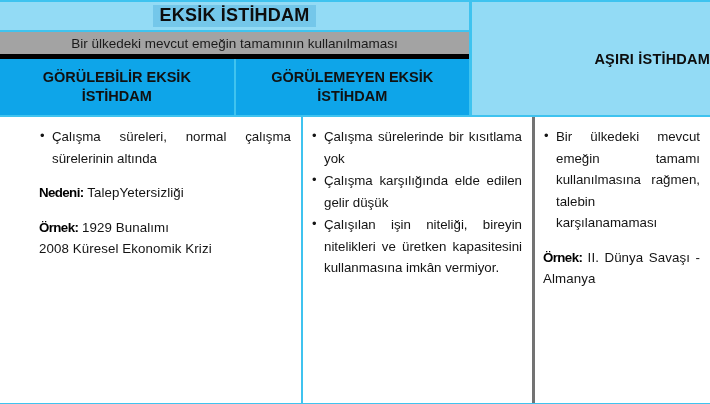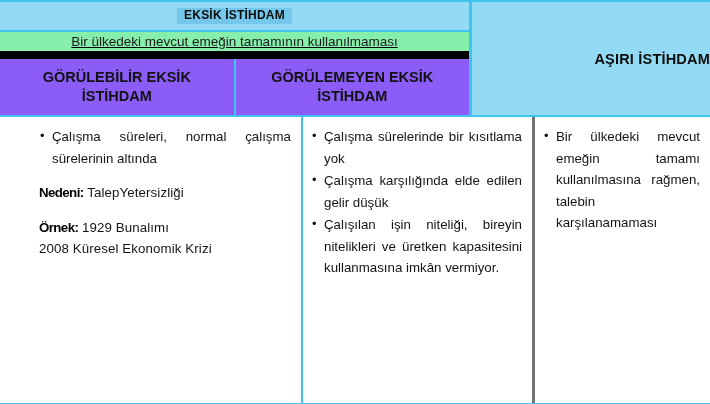--- a/index.html
+++ b/index.html
@@ -44,43 +44,42 @@
     display: flex;
     align-items: center;
     justify-content: center;
     box-sizing: border-box;
     border-bottom: 2px solid #3fc3ef;
   }
   .title-text {
     background: #74c7ea;
     color: #0d0d0d;
     font-weight: bold;
-    font-size: 12px;
+    font-size: 18px;
     letter-spacing: .2px;
     padding: 1px 7px 2px 7px;
     line-height: 1.05;
   }
   .subtitle-row {
     height: 27px;
-    background: #86efac;
+    background: #a3a3a3;
     display: flex;
     align-items: center;
     justify-content: center;
     box-sizing: border-box;
-    border-bottom: 8px solid #000000;
-    text-decoration: underline;
+    border-bottom: 5px solid #000000;
   }
   .subtitle-text {
     color: #1b1b1b;
     font-size: 13.5px;
   }
   .subheads {
     flex: 1;
     display: flex;
-    background: #8b5cf6;
+    background: #0ea5e9;
   }
   .subhead {
     flex: 1;
     display: flex;
     align-items: center;
     justify-content: center;
     text-align: center;
     box-sizing: border-box;
     padding: 0 6px;
   }
@@ -221,17 +220,21 @@
         <li class="nojustify">Çalışma sürelerinde bir kısıtlama yok</li>
         <li>Çalışma karşılığında elde edilen gelir düşük</li>
         <li>Çalışılan işin niteliği, bireyin nitelikleri ve üretken kapasitesini kullanmasına imkân vermiyor.</li>
       </ul>
     </div>
 
     <div class="body-col col-3">
       <ul class="bullets">
         <li>Bir ülkedeki mevcut emeğin tamamı kullanılmasına rağmen, talebin karşılanamaması</li>
       </ul>
+      <div class="kv">
+        <span class="lbl">Örnek:</span>
+        <span class="val">II. Dünya Savaşı - Almanya</span>
+      </div>
     </div>
 
   </div>
 
 </div>
 
 </body></html>

